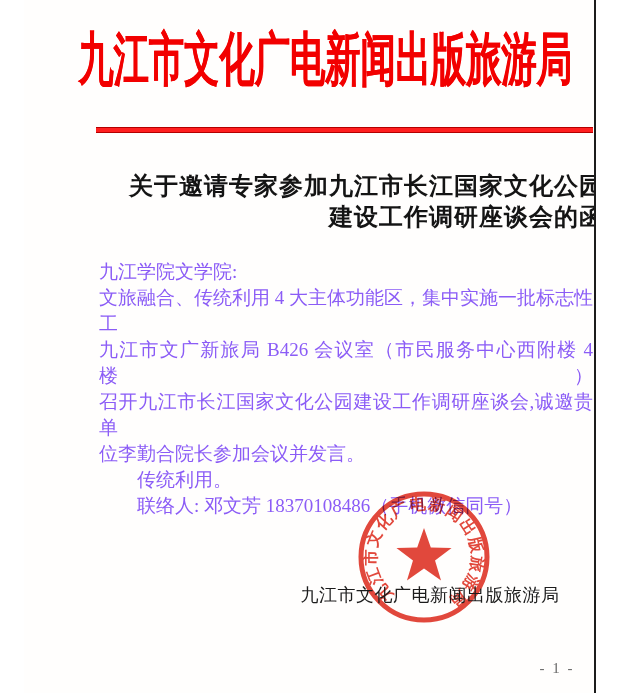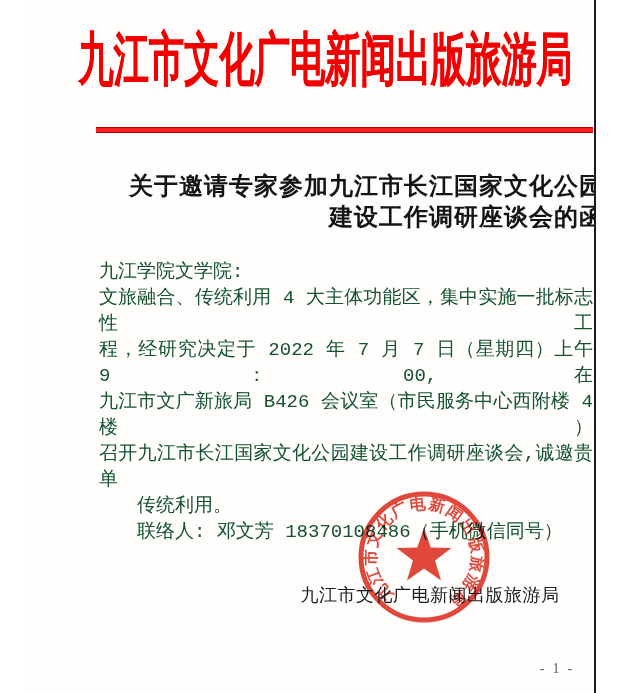--- a/index.html
+++ b/index.html
@@ -60,22 +60,21 @@
     letter-spacing: 1px;
     color: #141414;
   }
   
   .body-text {
     position: absolute;
     top: 259px; left: 75px;
     width: 494px;
     font-size: 19px;
     line-height: 26px;
-    color: #14532d;
-    font-family: Liberation Mono, monospace;
+    color: #8b5cf6;
   }
   .jline {
     text-align: justify;
     text-align-last: justify;
   }
   .indent { text-indent: 2em; }
   .plain { text-align: left; }
   
   .closing {
     position: absolute;
@@ -127,23 +126,23 @@
   <div class="red-rule"></div>
 
   <div class="doc-title">
     <div>关于邀请专家参加九江市长江国家文化公园</div>
     <div>建设工作调研座谈会的函</div>
   </div>
 
   <div class="body-text">
     <div class="plain">九江学院文学院:</div>
     <div class="jline">文旅融合、传统利用 4 大主体功能区，集中实施一批标志性工</div>
-    <div class="jline">程，经研究决定于 2022 年 7 月 7 日（星期四）上午 9：00,在</div>
     <div class="jline">九江市文广新旅局 B426 会议室（市民服务中心西附楼 4 楼）</div>
     <div class="jline">召开九江市长江国家文化公园建设工作调研座谈会,诚邀贵单</div>
+    <div class="plain">位李勤合院长参加会议并发言。</div>
     <div class="plain indent">传统利用。</div>
     <div class="plain indent">联络人: 邓文芳 18370108486（手机微信同号）</div>
   </div>
 
   <svg class="seal" viewBox="0 0 140 140">
     <circle cx="70" cy="70" r="63" fill="none" stroke-width="5" stroke="#df382b"></circle>
     <polygon points="70,41 76.82,60.62 97.58,61.04 81.03,73.58 87.05,93.46 70,81.6 52.95,93.46 58.97,73.58 42.42,61.04 63.18,60.62" fill="#df382b"></polygon>
     <path id="sealArc" d="M 40.45 107.82 A 48 48 0 1 1 99.55 107.82" fill="none"></path>
     <text font-size="16" font-weight="bold" letter-spacing="1.5" font-family="Liberation Serif, DejaVu Serif, serif" fill="#df382b">
       <textPath href="#sealArc" startOffset="0">九江市文化广电新闻出版旅游局</textPath>

